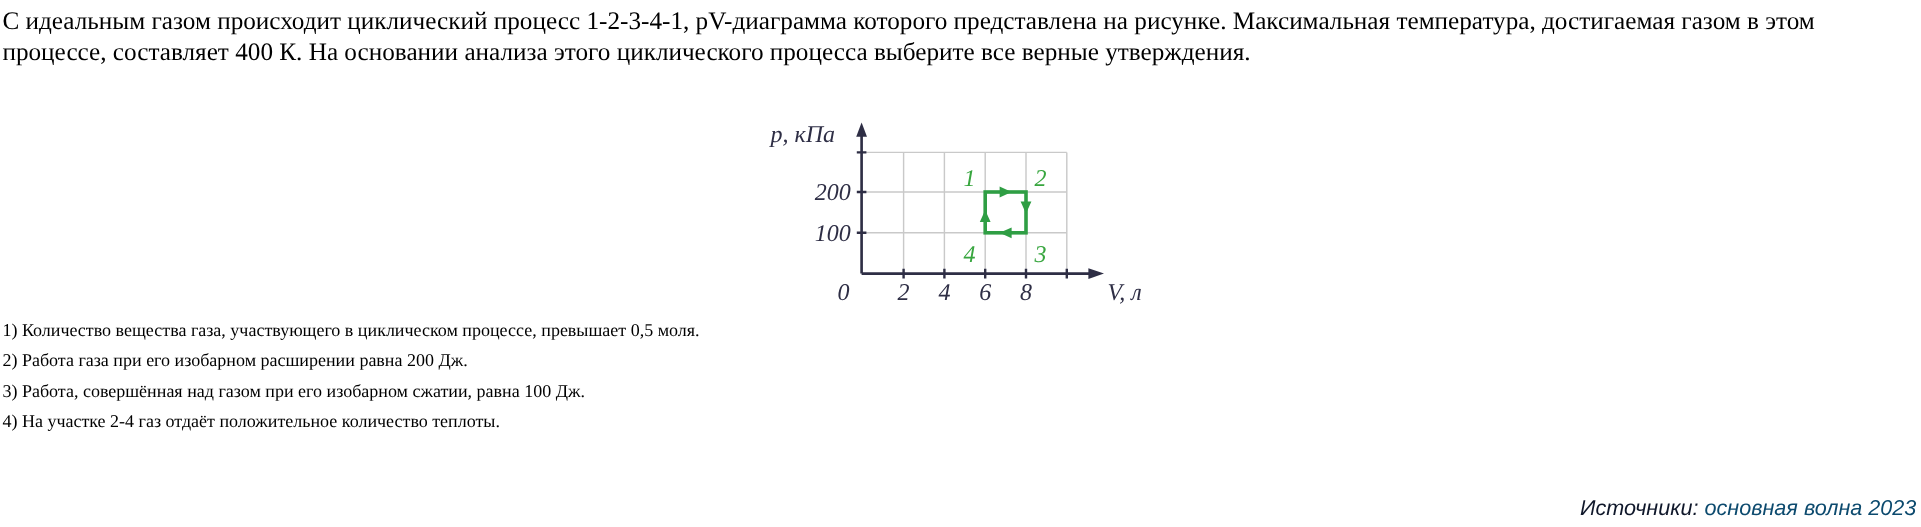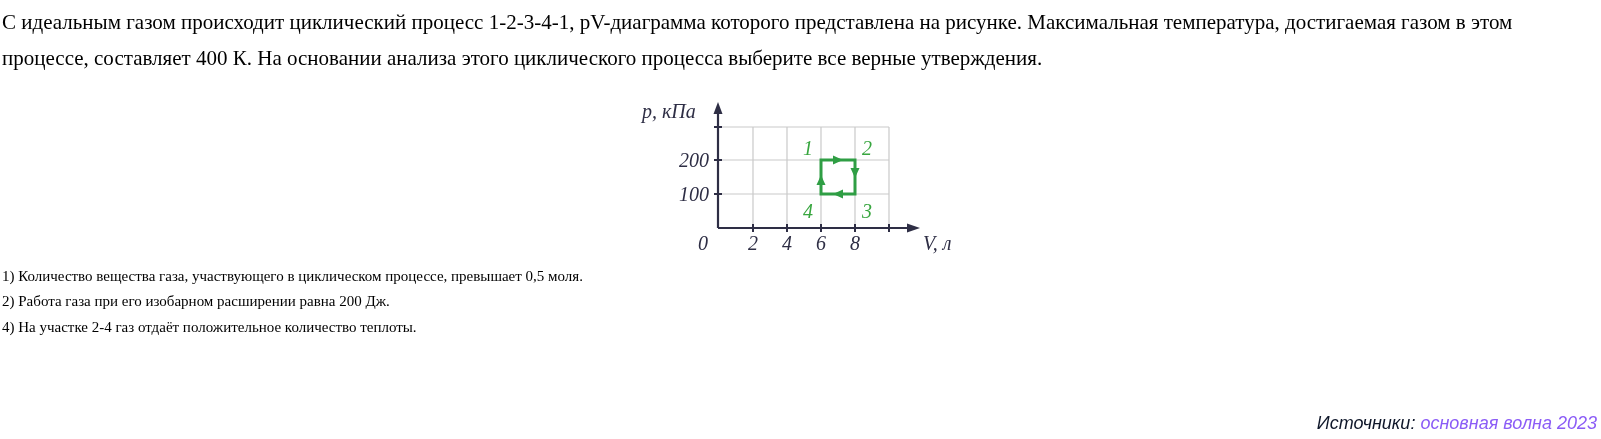--- a/index.html
+++ b/index.html
@@ -11,21 +11,21 @@
     background: #ffffff;
     font-family: "Liberation Serif", serif;
     color: #000000;
     overflow: hidden;
   }
   .problem-text {
     position: absolute;
     left: 2px; top: 4px;
     width: 1597px;
     font-size: 21px;
-    line-height: 36px;
+    line-height: 26px;
     color: #000000;
   }
   .diagram-wrap {
     position: absolute;
     left: 630px; top: 88px;
     width: 340px; height: 170px; text-align: right;
   }
   .statements {
     position: absolute;
     left: 2px; top: 264px;
@@ -37,21 +37,21 @@
   .source-line {
     position: absolute;
     right: 4px; top: 411px;
     font-family: "Liberation Sans", sans-serif;
     font-style: italic;
     font-size: 18px;
     line-height: 24px;
     white-space: nowrap;
   }
   .source-label { color: #0f172a; }
-  .source-value { color: #8b5cf6; }
+  .source-value { color: #0c4a6e; }
   svg text {
     font-family: "Liberation Serif", serif;
     font-style: italic;
   }
   .axis-text { fill: #2e2e45; font-size: 20px; }
   .cycle-text { fill: #38a63f; font-size: 20px; }
 </style>
 </head>
 <body>
 
@@ -113,18 +113,19 @@
       <text class="cycle-text" x="183" y="67" text-anchor="end">1</text>
       <text class="cycle-text" x="232" y="67" text-anchor="start">2</text>
       <text class="cycle-text" x="232" y="130" text-anchor="start">3</text>
       <text class="cycle-text" x="183" y="130" text-anchor="end">4</text>
     </svg>
   </div>
 
   <ul class="statements">
     <li>1) Количество вещества газа, участвующего в циклическом процессе, превышает 0,5 моля.</li>
     <li>2) Работа газа при его изобарном расширении равна 200 Дж.</li>
+    <li>3) Работа, совершённая над газом при его изобарном сжатии, равна 100 Дж.</li>
     <li>4) На участке 2-4 газ отдаёт положительное количество теплоты.</li>
   </ul>
 
   <div class="source-line"><span class="source-label">Источники:</span> <span class="source-value">основная волна 2023</span></div>
 
 </div>
 
 </body></html>

